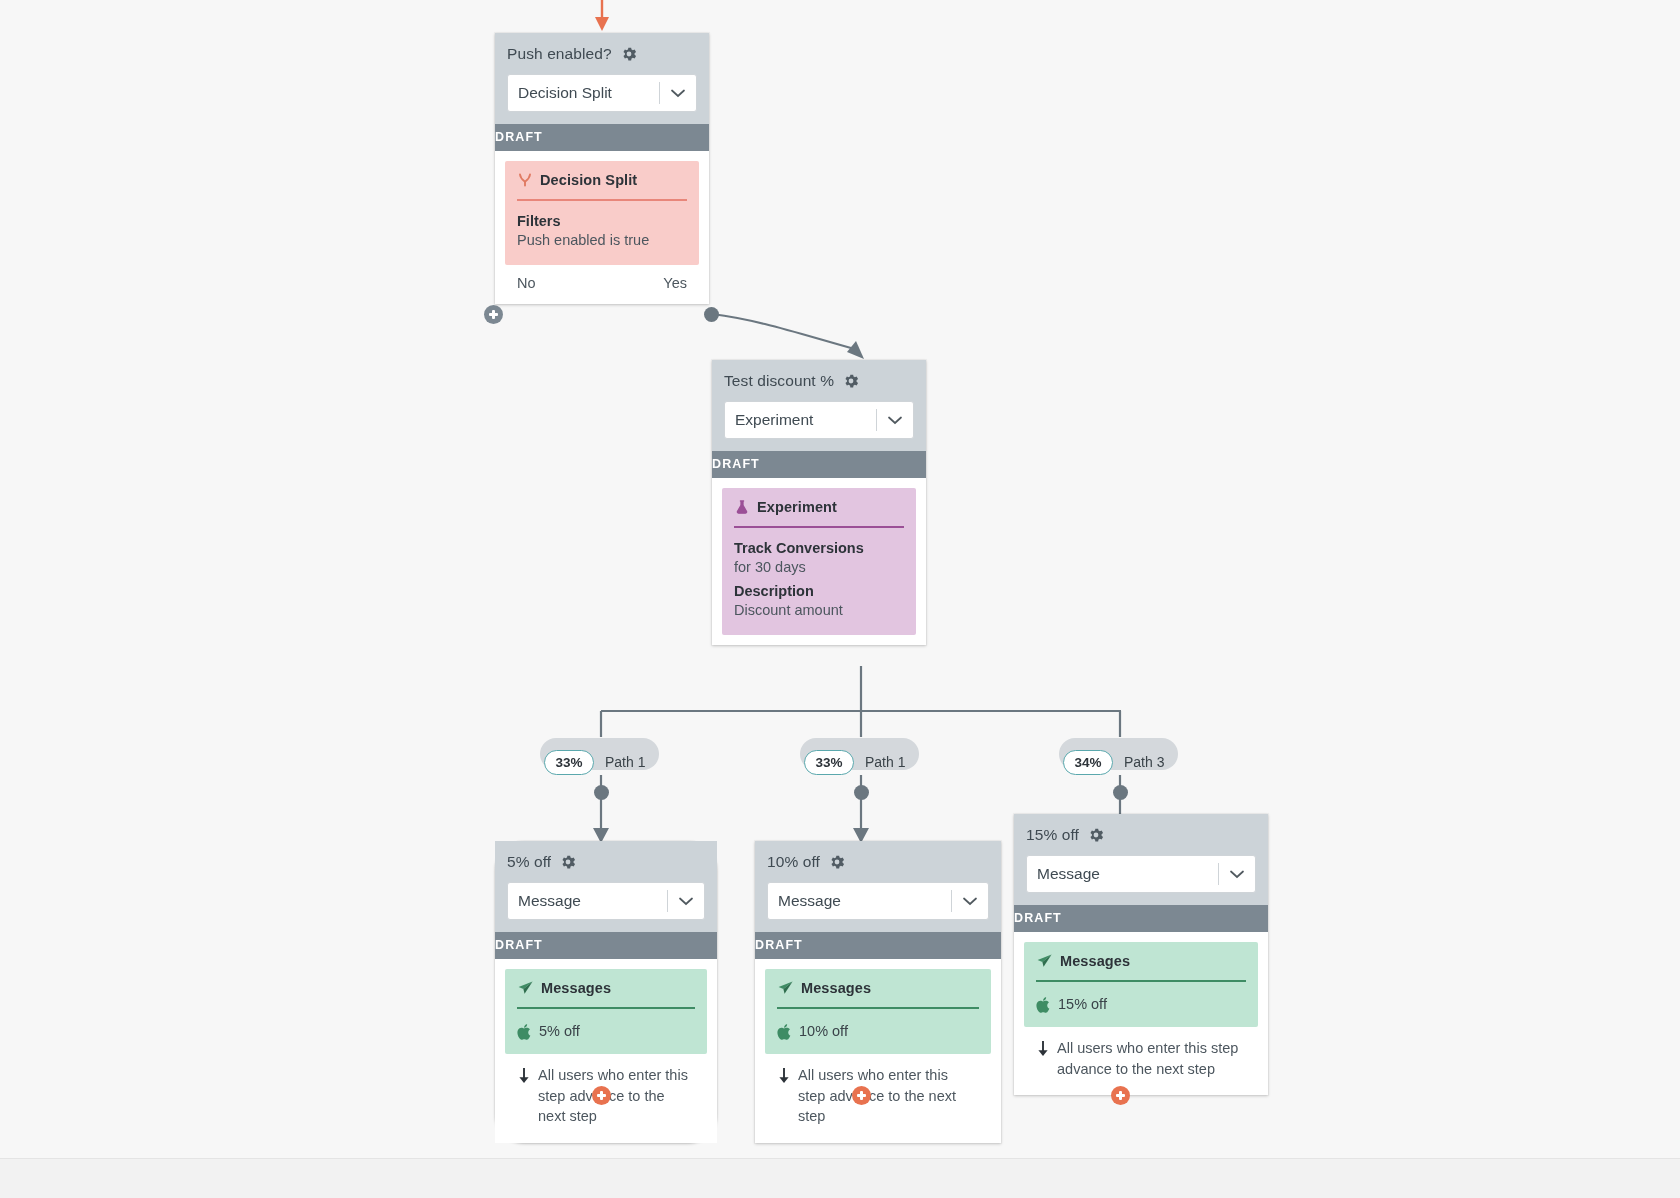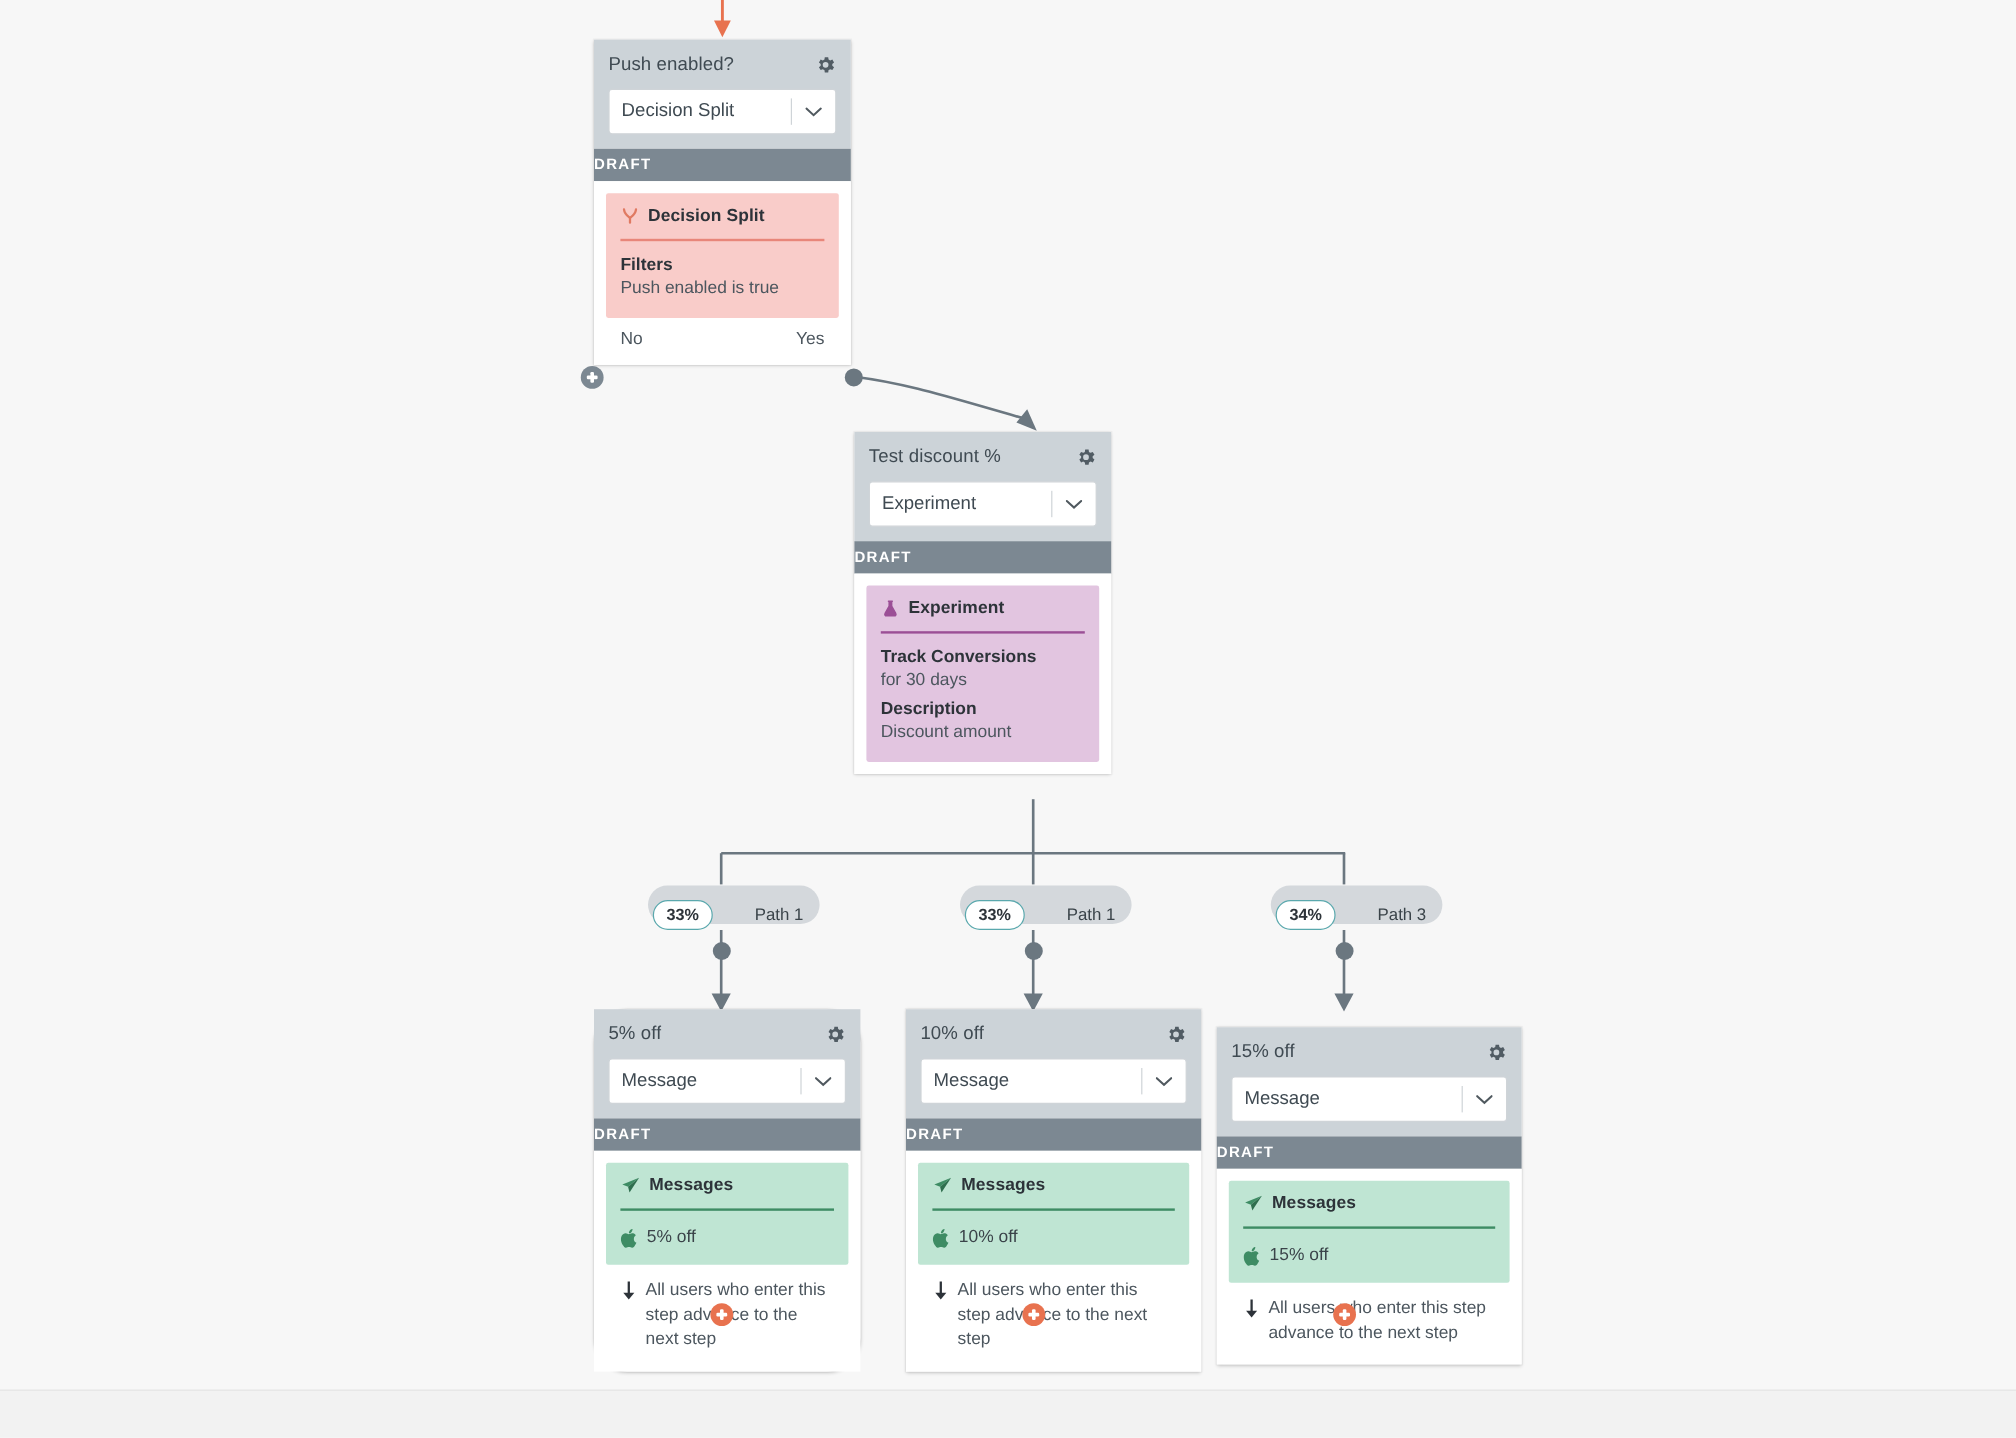--- a/index.html
+++ b/index.html
@@ -39,21 +39,20 @@
     box-sizing: border-box;
   }
 
   .node-header {
     background: #ccd3d8;
     padding: 10px 12px 12px 12px;
   }
   .node-header-top {
     display: flex;
     align-items: center;
-    justify-content: space-between;
     height: 22px;
   }
   .node-title {
     font-size: 15.5px;
     color: #3f4a52;
     letter-spacing: .1px;
     white-space: nowrap;
     overflow: hidden;
     text-overflow: ellipsis;
   }
@@ -220,21 +219,20 @@
   .path-badge {
     position: absolute;
     height: 32px;
     background: #d4d8dc;
     border-radius: 16px;
     display: flex;
     align-items: center;
     padding: 16px 14px 0 4px;
     cursor: pointer;
     box-sizing: border-box;
-    gap: 24px;
   }
   .path-pct {
     background: #ffffff;
     border: 1.6px solid #5aa8ad;
     border-radius: 13px;
     height: 25px;
     min-width: 50px;
     display: flex;
     align-items: center;
     justify-content: center;
@@ -483,21 +481,21 @@
         </svg>
         <div class="advance-text">All users who enter this step advance to the next step</div>
       </div>
     </div>
   </div>
   <div class="plus-btn orange" style="left:852px; top:1086px;">
     <span class="bar-h"></span>
     <span class="bar-v"></span>
   </div>
 
-  <div class="node" style="left:1014px; top:856px; width:254px;">
+  <div class="node" style="left:1014px; top:814px; width:254px;">
     <div class="node-header">
       <div class="node-header-top">
         <div class="node-title">15% off</div>
         <svg class="gear-icon" viewBox="0 0 24 24" fill="#515c64">
           <path d="M19.4 13a7.6 7.6 0 0 0 0-2l2-1.6-1.9-3.3-2.4 1a7.5 7.5 0 0 0-1.8-1l-.4-2.6h-3.8l-.4 2.6c-.6.2-1.2.6-1.8 1l-2.4-1L4.6 9.4 6.6 11a7.6 7.6 0 0 0 0 2l-2 1.6 1.9 3.3 2.4-1c.6.4 1.2.8 1.8 1l.4 2.6h3.8l.4-2.6c.6-.2 1.2-.6 1.8-1l2.4 1 1.9-3.3-2-1.6zM12 15.2A3.2 3.2 0 1 1 12 8.8a3.2 3.2 0 0 1 0 6.4z"></path>
         </svg>
       </div>
       <div class="node-select">
         <div class="sel-value">Message</div>
         <div class="sel-divider"></div>

